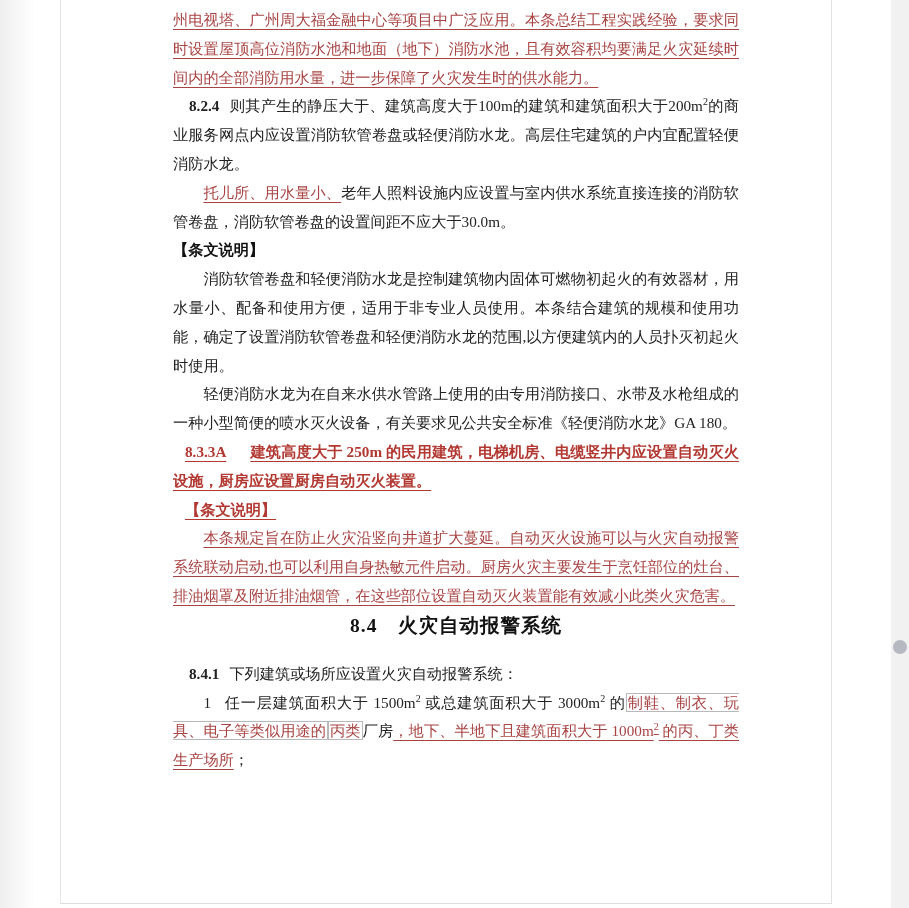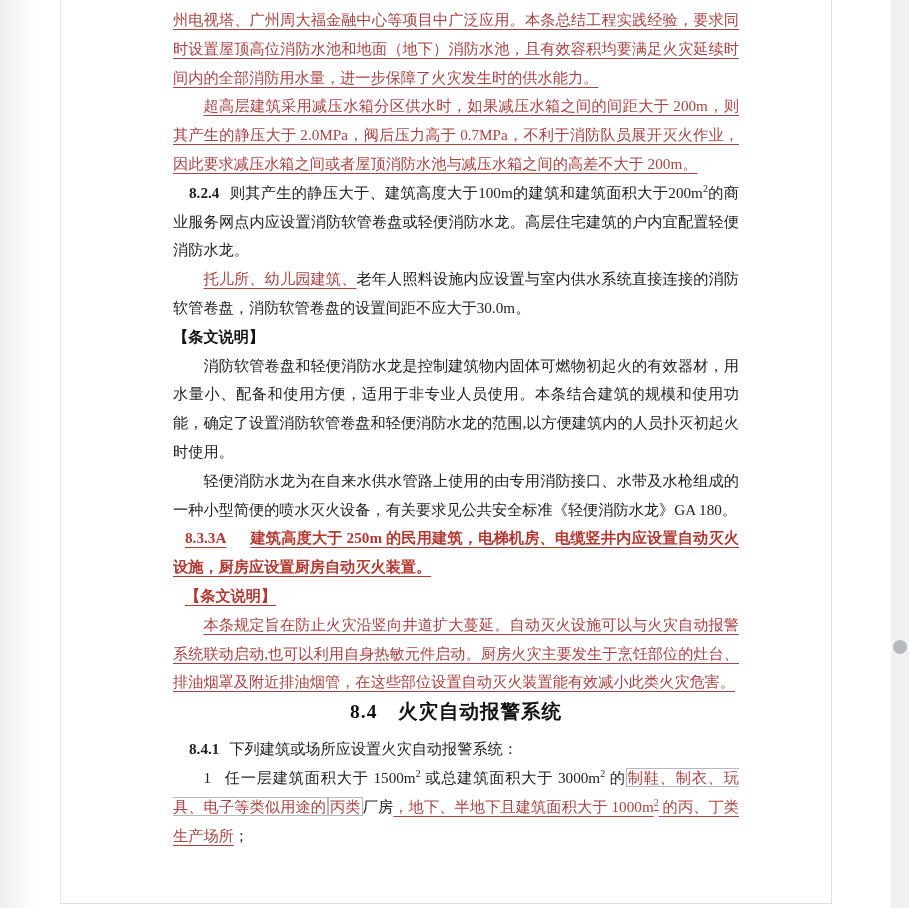--- a/index.html
+++ b/index.html
@@ -14,48 +14,47 @@
     border-left:1px solid #e6e6e6;border-right:1px solid #e1e1e2;border-bottom:1px solid #dedede;}
   .scroll-track{position:absolute;right:0;top:0;width:18px;height:908px;background:#f1f1f2;}
   .scroll-thumb{position:absolute;left:2px;top:640px;width:14px;height:14px;border-radius:50%;background:#b6b9c0;cursor:pointer;}
   .content{position:absolute;left:112px;top:6px;width:566px;height:900px;overflow:hidden;}
   p{margin:0;font-size:15.2px;line-height:28.8px;color:#222;text-align:justify;}
   .ind{text-indent:2em;}
   .red{color:#a84343;text-decoration:underline;text-decoration-thickness:1px;text-underline-offset:4px;text-decoration-color:#a84343;}
   .redb{color:#b23832;font-weight:bold;text-decoration:underline;text-decoration-thickness:1px;text-underline-offset:4px;text-decoration-color:#b23832;margin-left:12px;}
   .heading{font-weight:bold;font-size:19.5px;line-height:30px;text-align:center;color:#111;letter-spacing:1px;}
   .h82{margin:14px 0 15px;}
-  .h84{margin:0 0 8px;}
+  .h84{margin:0 0 19px;}
   .cnum{font-weight:bold;margin-right:10px;margin-left:16px;}
   .rnum{margin-right:12px;}
   .inum{margin-right:13px;}
   .commentary{font-weight:bold;color:#111;}
   .boxed{border:1px solid #b8b8b8;padding:0 1px;color:#a84343;}
   .sup{font-size:10px;vertical-align:super;line-height:0;}
 </style>
 </head>
 <body>
 
 <div class="viewport">
   <div class="left-shadow"></div>
 
   <div class="page-sheet">
     <div class="content">
 
       <p class="red">州电视塔、广州周大福金融中心等项目中广泛应用。本条总结工程实践经验，要求同时设置屋顶高位消防水池和地面（地下）消防水池，且有效容积均要满足火灾延续时间内的全部消防用水量，进一步保障了火灾发生时的供水能力。</p>
 
-      <p class="red ind">超高层建筑采用减压水箱分区供水时，如果减压水箱之间的间距大于 200m，则其产生的静压大于 2.0MPa，阀后压力高于 0.7MPa，不利于消防队员展开灭火作业，因此要求减压水箱之间或者屋顶消防水池与减压水箱之间的高差不大于 200m。</p>
 
 
       <p>
         <span class="cnum">8.2.4</span><span>则其产生的静压大于、建筑高度大于100m的建筑和建筑面积大于200m</span><span class="sup">2</span><span>的商业服务网点内应设置消防软管卷盘或轻便消防水龙。高层住宅建筑的户内宜配置轻便消防水龙。</span>
       </p>
 
       <p class="ind">
-        <span class="red">托儿所、幼儿园建筑、</span><span>老年人照料设施内应设置与室内供水系统直接连接的消防软管卷盘，消防软管卷盘的设置间距不应大于30.0m。</span>
+        <span class="red">托儿所、用水量小、</span><span>老年人照料设施内应设置与室内供水系统直接连接的消防软管卷盘，消防软管卷盘的设置间距不应大于30.0m。</span>
       </p>
 
       <p class="commentary">【条文说明】</p>
 
       <p class="ind">消防软管卷盘和轻便消防水龙是控制建筑物内固体可燃物初起火的有效器材，用水量小、配备和使用方便，适用于非专业人员使用。本条结合建筑的规模和使用功能，确定了设置消防软管卷盘和轻便消防水龙的范围,以方便建筑内的人员扑灭初起火时使用。</p>
 
       <p class="ind">轻便消防水龙为在自来水供水管路上使用的由专用消防接口、水带及水枪组成的一种小型简便的喷水灭火设备，有关要求见公共安全标准《轻便消防水龙》GA 180。</p>
 
       <p>
         <span class="redb rnum">8.3.3A</span><span class="redb">建筑高度大于 250m 的民用建筑，电梯机房、电缆竖井内应设置自动灭火设施，厨房应设置厨房自动灭火装置。</span>

